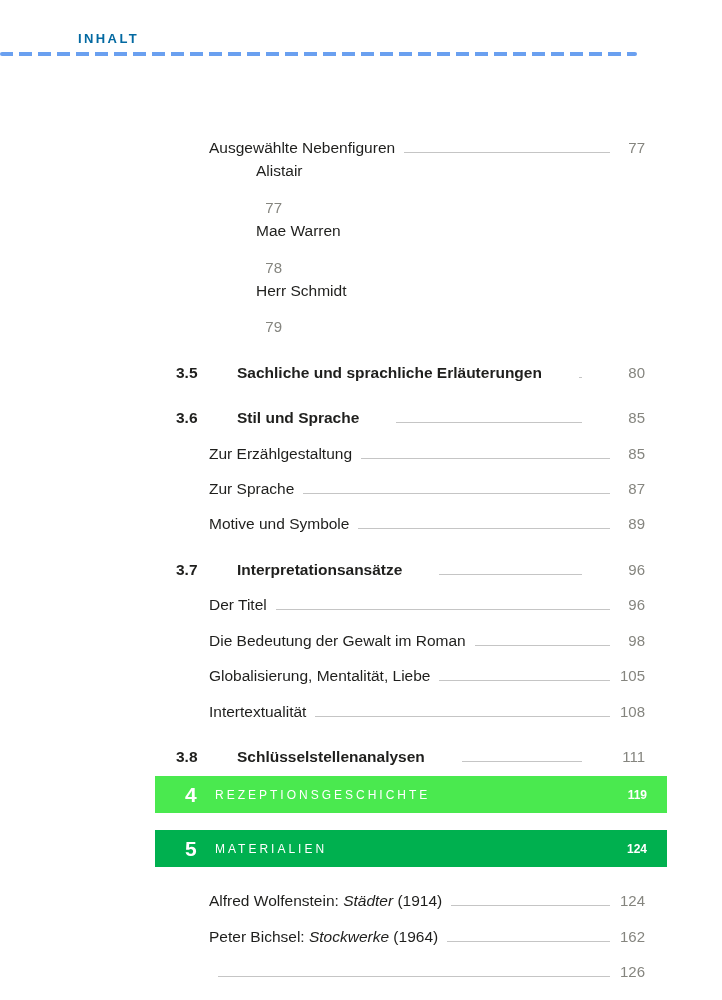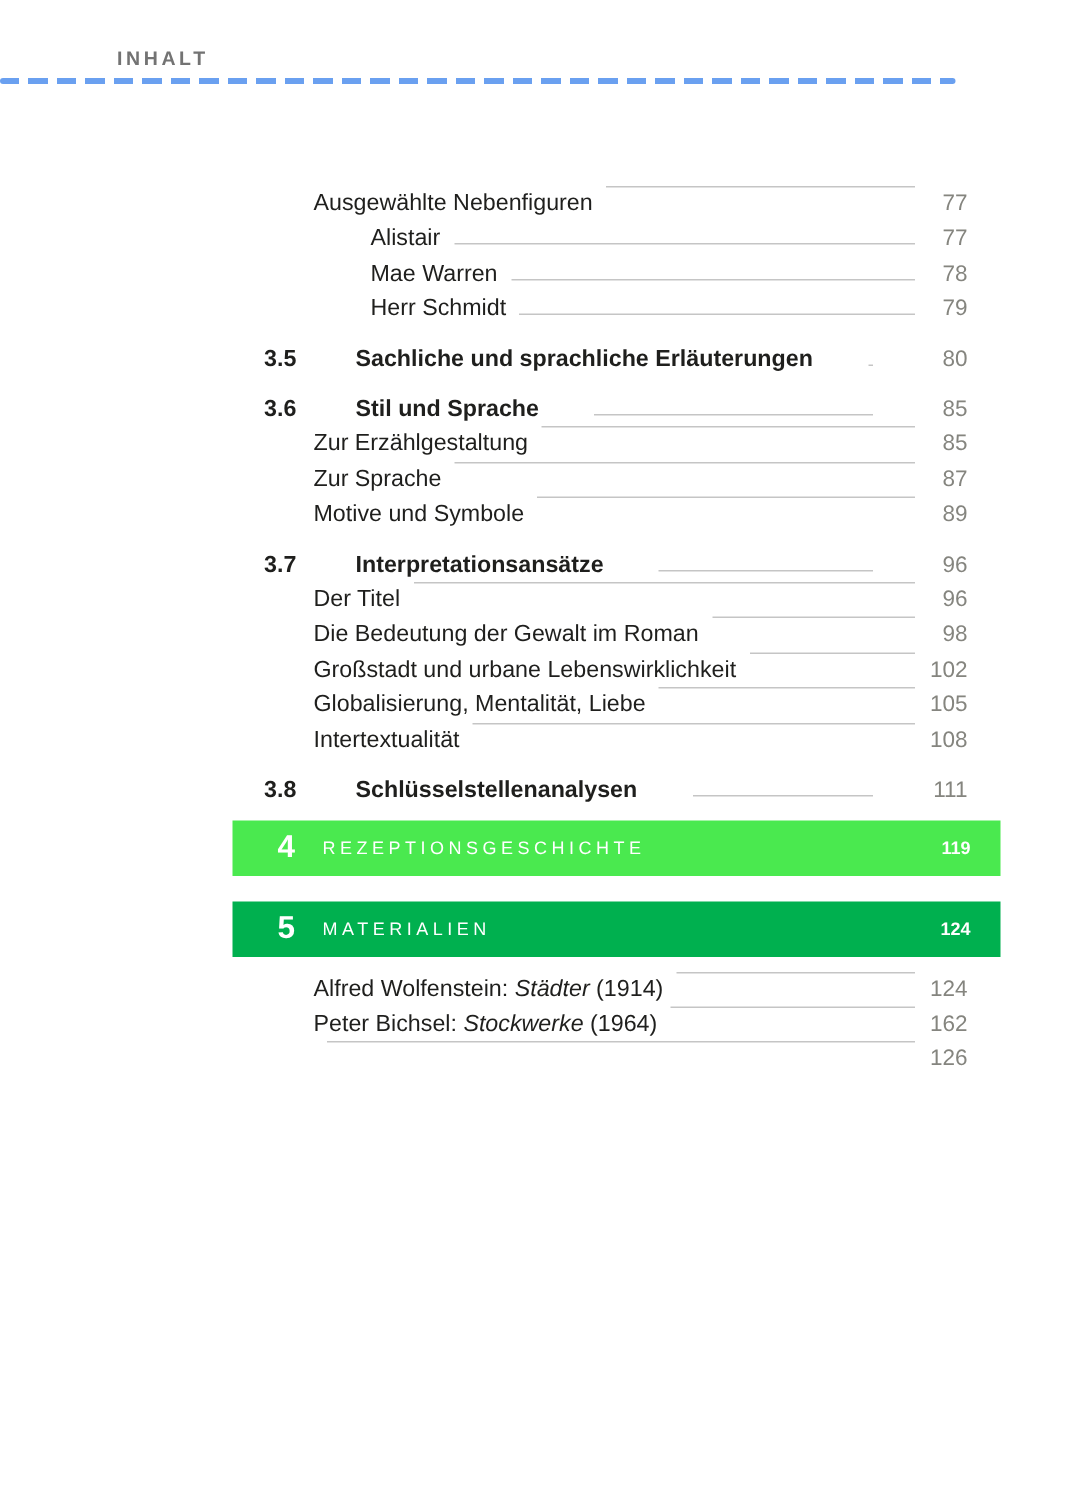--- a/index.html
+++ b/index.html
@@ -2,45 +2,45 @@
 <html><head>
 <meta charset="utf-8">
 <style>
   html,body { margin:0; padding:0; }
   body {
     width:722px; height:1000px; background:#ffffff; position:relative;
     font-family:"Liberation Sans", sans-serif; color:#1f1f1d; overflow:hidden;
   }
   .header-label {
     position:absolute; left:78px; top:31px;
-    font-size:13px; font-weight:bold; letter-spacing:2.4px; color:#737373;
+    font-size:13px; font-weight:bold; letter-spacing:2.4px; color:#0369a1;
   }
   .dashed-rule {
     position:absolute; left:0; top:52px; width:637px; height:4px;
     background:repeating-linear-gradient(90deg,#6aa0f0 0,#6aa0f0 13px,transparent 13px,transparent 19px);
     border-radius:2px;
   }
   .toc { position:absolute; left:155px; top:124px; width:512px; }
   .group { margin-top:10px; }
   .group:first-child { margin-top:0; }
   .row {
     display:flex; align-items:baseline;
     line-height:23.4px; font-size:15.5px; padding-right:22px;
   }
   .row.numbered { font-weight:bold; padding-left:21px;gap:28px; }
   .row.numbered .num { width:33px; flex:none; }
-  .row.indent1 { padding-left:54px;align-items:flex-end; }
-  .row.indent2 { padding-left:92px; }
+  .row.indent1 { padding-left:54px; }
+  .row.indent2 { padding-left:92px;flex-direction:column; }
   .leader {
     flex:1 1 auto; align-self:baseline; height:0;
     border-bottom:1.4px solid #c5c5c5; margin:0 9px;
   }
   .pg {
     flex:none; min-width:26px; text-align:right;
-    color:#85857f; font-size:15px; font-weight:normal;
+    color:#85857f; font-size:15px; font-weight:normal;margin-top:12px;
   }
   .it { font-style:italic; }
   .chapter-bar {
     margin-top:8px; height:37px; display:flex; align-items:center;
     color:#ffffff; padding:0 20px 0 30px;
   }
   .chapter-bar + .chapter-bar { margin-top:17px; }
   .chapter-bar .cnum { font-size:21px; font-weight:bold; width:28px; flex:none; }
   .chapter-bar .clabel { font-size:12px; letter-spacing:3px; margin-left:2px; }
   .chapter-bar .cspacer { flex:1; }
@@ -117,25 +117,20 @@
         <span class="title">Der Titel</span>
         <span class="leader"></span>
         <span class="pg">96</span>
       </div>
       <div class="row indent1">
         <span class="title">Die Bedeutung der Gewalt im Roman</span>
         <span class="leader"></span>
         <span class="pg">98</span>
       </div>
       <div class="row indent1">
-        <span class="title">Großstadt und urbane Lebenswirklichkeit</span>
-        <span class="leader"></span>
-        <span class="pg">102</span>
-      </div>
-      <div class="row indent1">
         <span class="title">Globalisierung, Mentalität, Liebe</span>
         <span class="leader"></span>
         <span class="pg">105</span>
       </div>
       <div class="row indent1">
         <span class="title">Intertextualität</span>
         <span class="leader"></span>
         <span class="pg">108</span>
       </div>
     </div>

